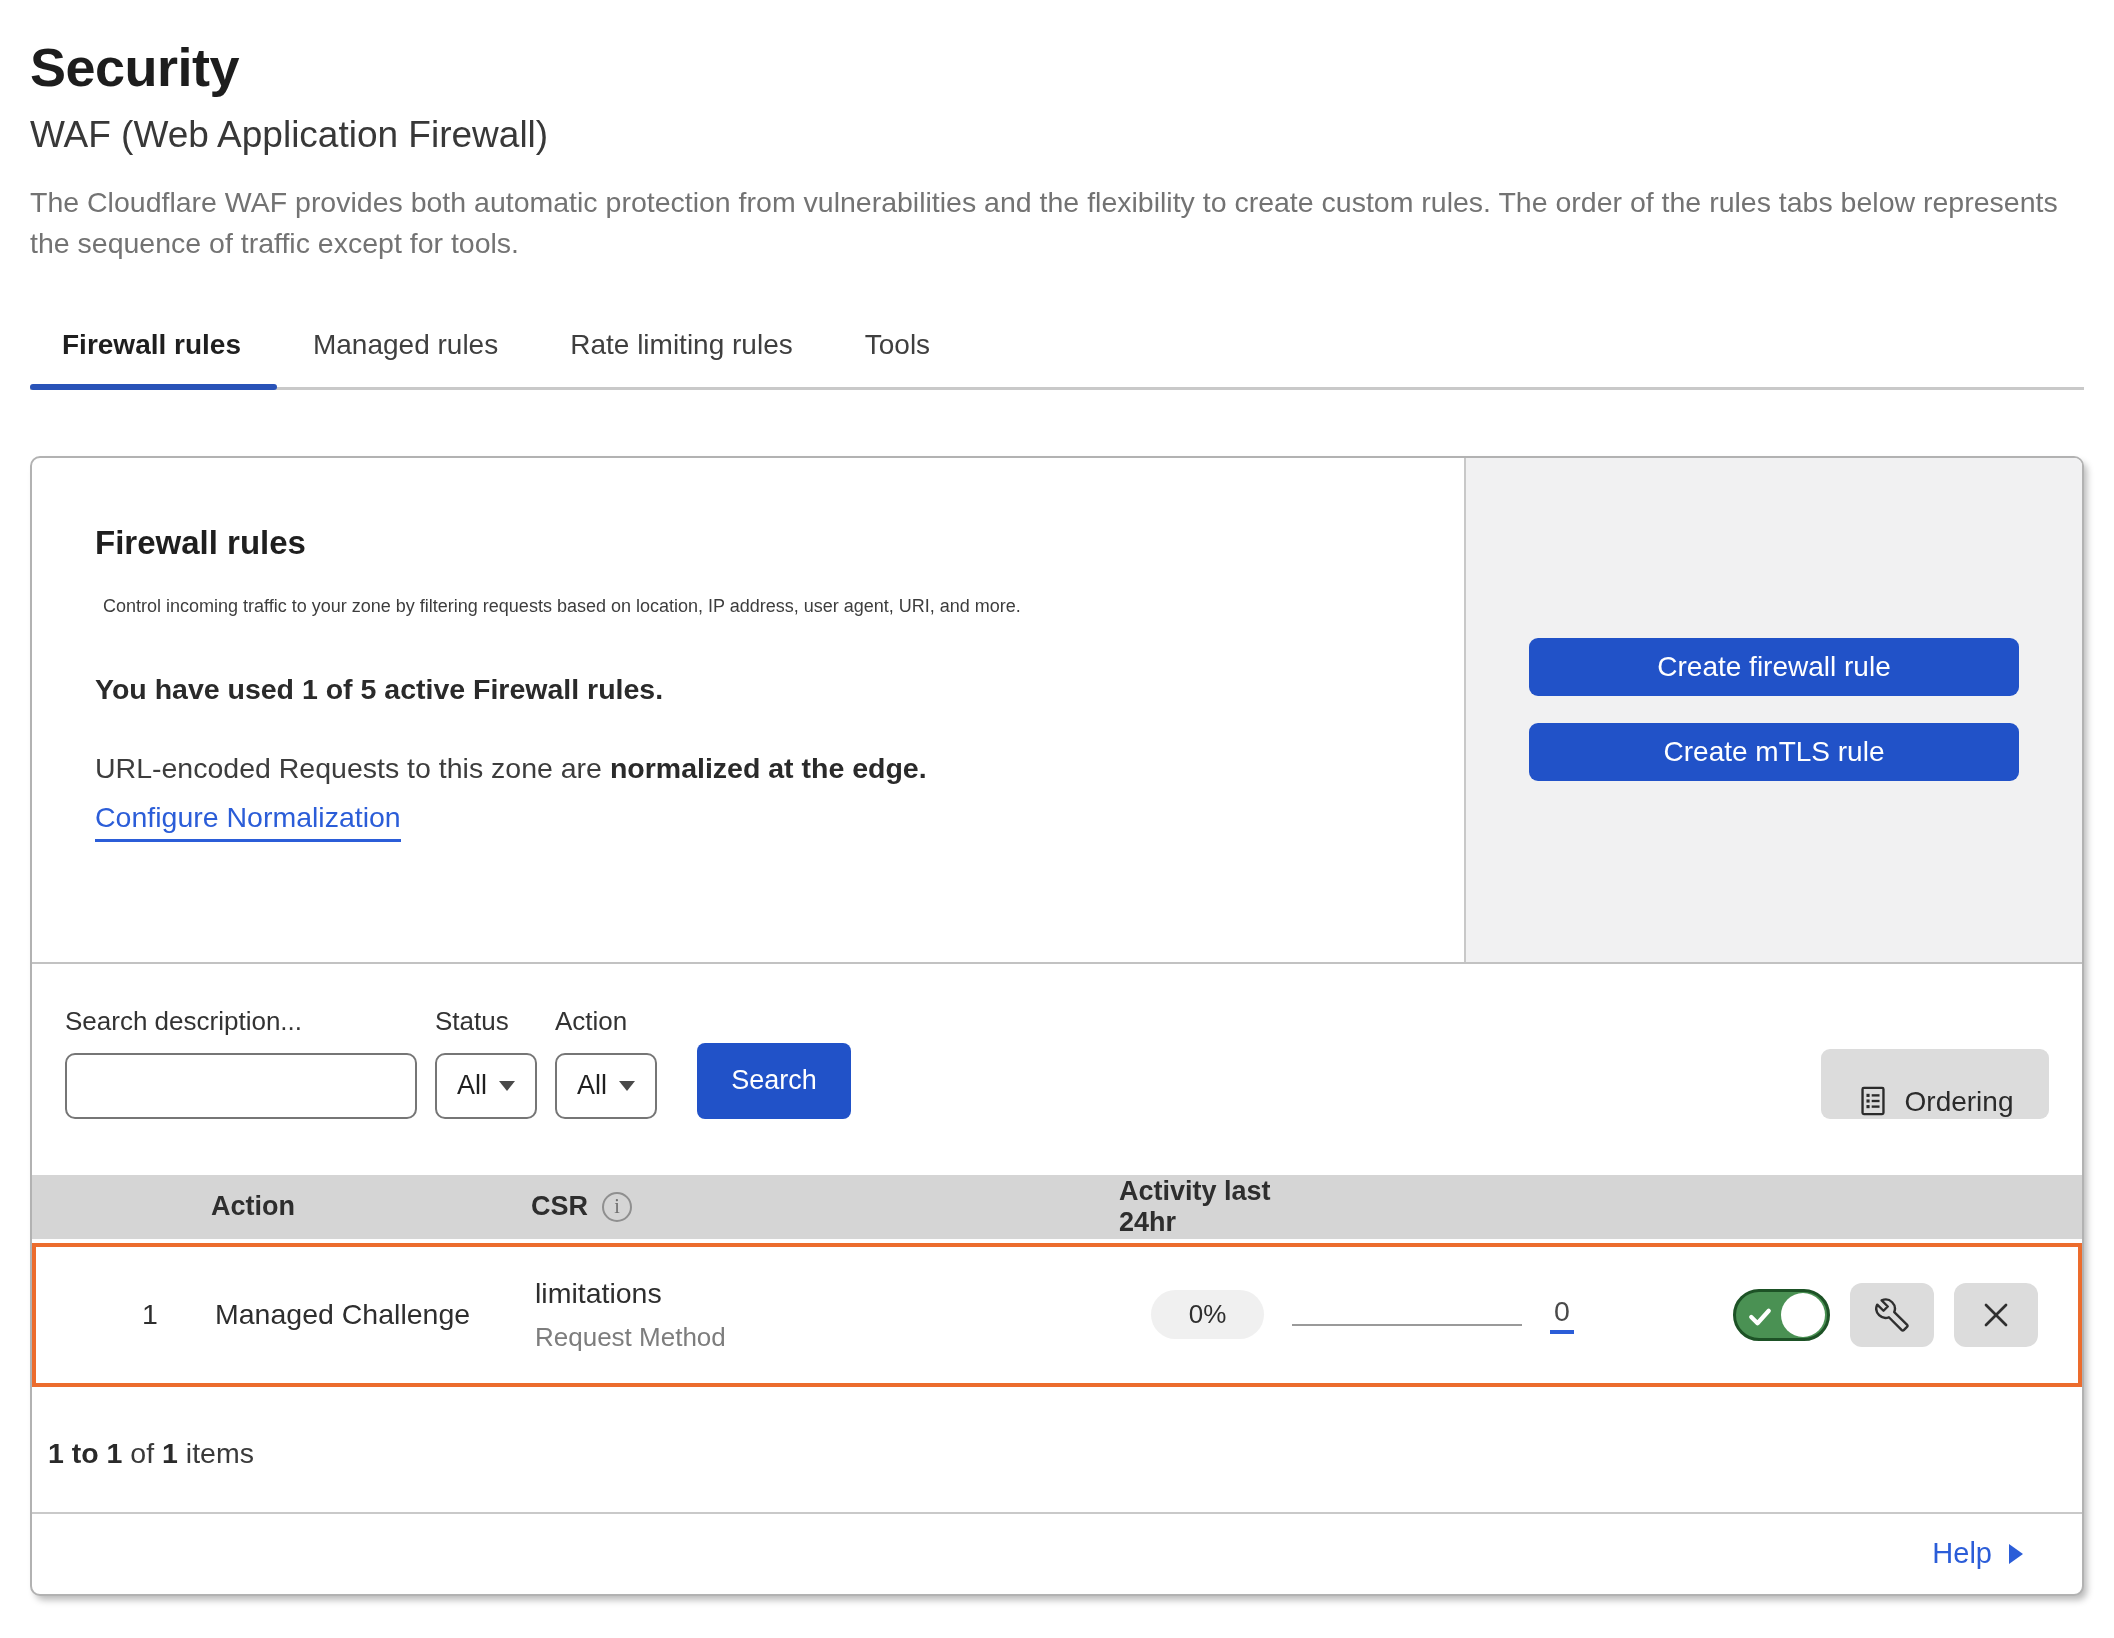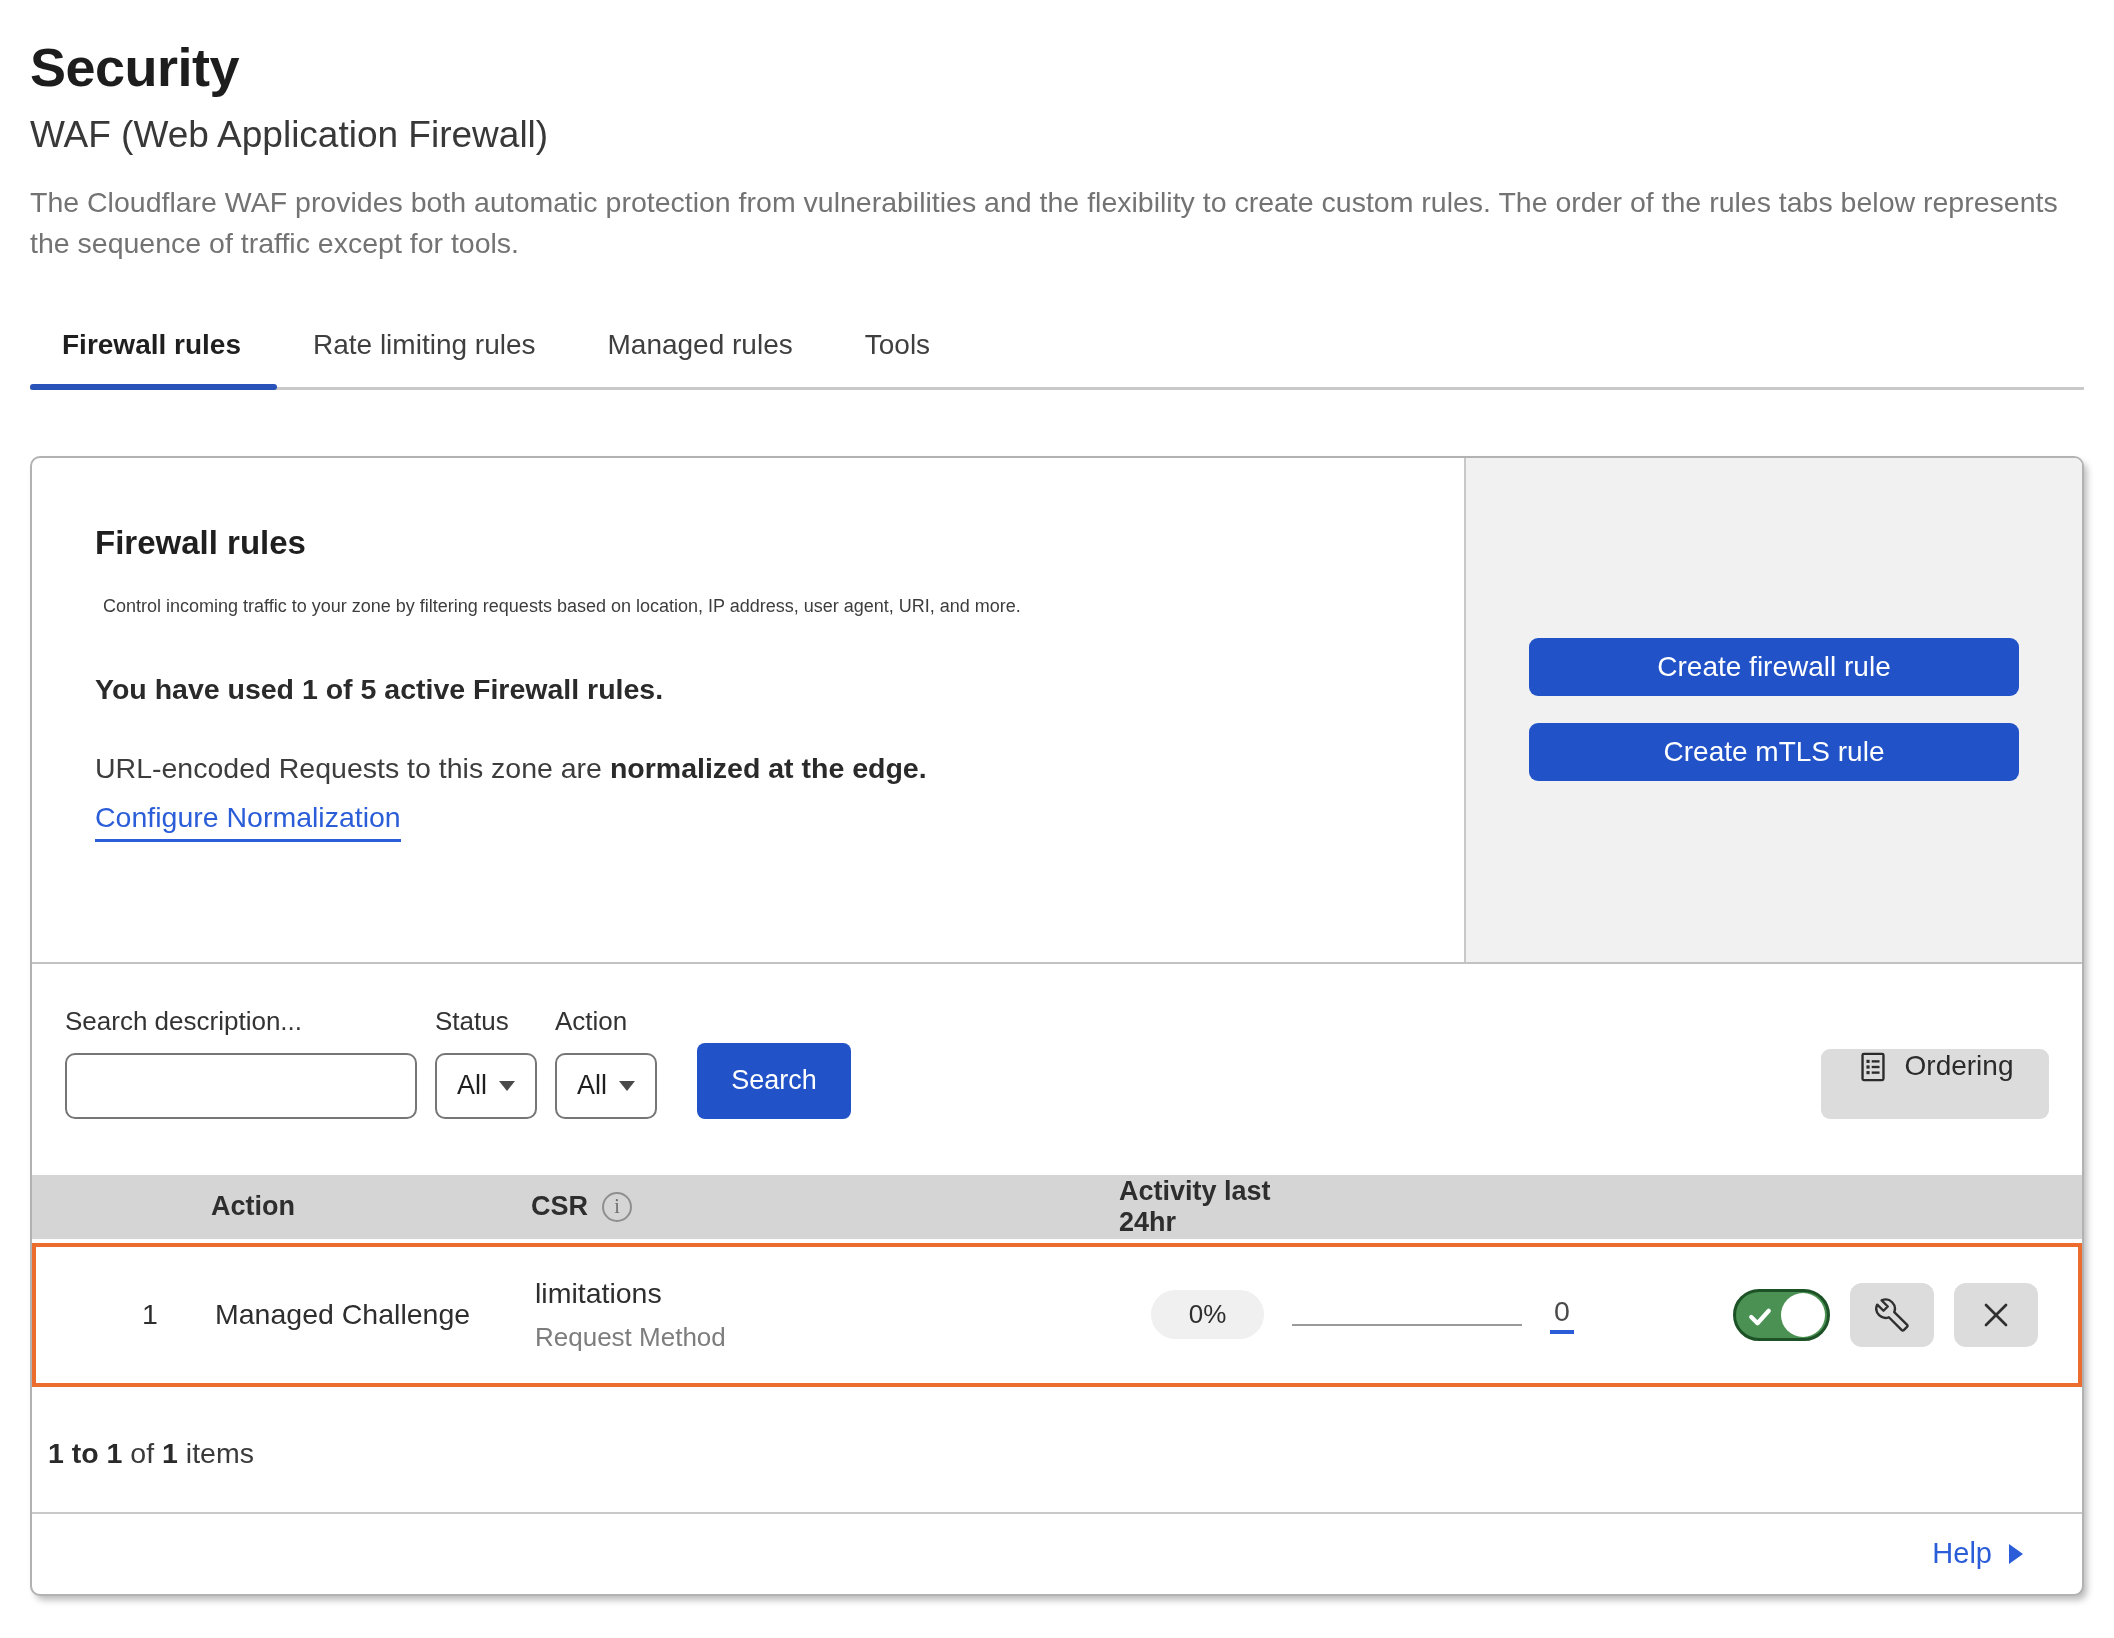--- a/index.html
+++ b/index.html
@@ -72,21 +72,21 @@
   }
   .select-box {
     height: 66px; min-width: 102px; border: 2px solid #767676; border-radius: 10px; background: #fff;
     display: flex; align-items: center; justify-content: center; gap: 12px;
     font-size: 27px; color: #1f1f1f; cursor: pointer; padding: 0 16px;
   }
   .caret { width: 0; height: 0; border-left: 8px solid transparent; border-right: 8px solid transparent; border-top: 10px solid #4a4a4a; }
   .search-btn { width: 154px; height: 76px; border-radius: 8px; margin-left: 22px; font-size: 27px; }
   .ordering-btn {
     margin-left: auto; height: 70px; width: 228px; border: none; border-radius: 9px; background: #dcdcdc;
-    display: flex; align-items: flex-start; justify-content: center; gap: 16px;
+    display: flex; align-items: flex-end; justify-content: center; gap: 16px;
     font-family: "Liberation Sans", sans-serif; font-size: 28px; color: #2b2b2b; cursor: pointer;
   }
 
   
   .tgrid {
     display: grid;
     grid-template-columns: 130px 320px 588px 169px 330px 1fr;
     align-items: center;
     padding-left: 49px;
   }
@@ -135,22 +135,22 @@
 <body>
 
 <div class="page">
 
   <h1 class="page-title">Security</h1>
   <div class="page-subtitle">WAF (Web Application Firewall)</div>
   <p class="page-desc">The Cloudflare WAF provides both automatic protection from vulnerabilities and the flexibility to create custom rules. The order of the rules tabs below represents the sequence of traffic except for tools.</p>
 
   <div class="tabs">
     <div class="tab active"><span>Firewall rules</span></div>
+    <div class="tab"><span>Managed rules</span></div>
     <div class="tab"><span>Rate limiting rules</span></div>
-    <div class="tab"><span>Managed rules</span></div>
     <div class="tab"><span>Tools</span></div>
   </div>
 
   <div class="card">
 
     <div class="card-top">
       <div class="card-info">
         <h2>Firewall rules</h2>
         <p class="body-text">Control incoming traffic to your zone by filtering requests based on location, IP address, user agent, URI, and more.</p>
         <p class="usage">You have used 1 of 5 active Firewall rules.</p>

